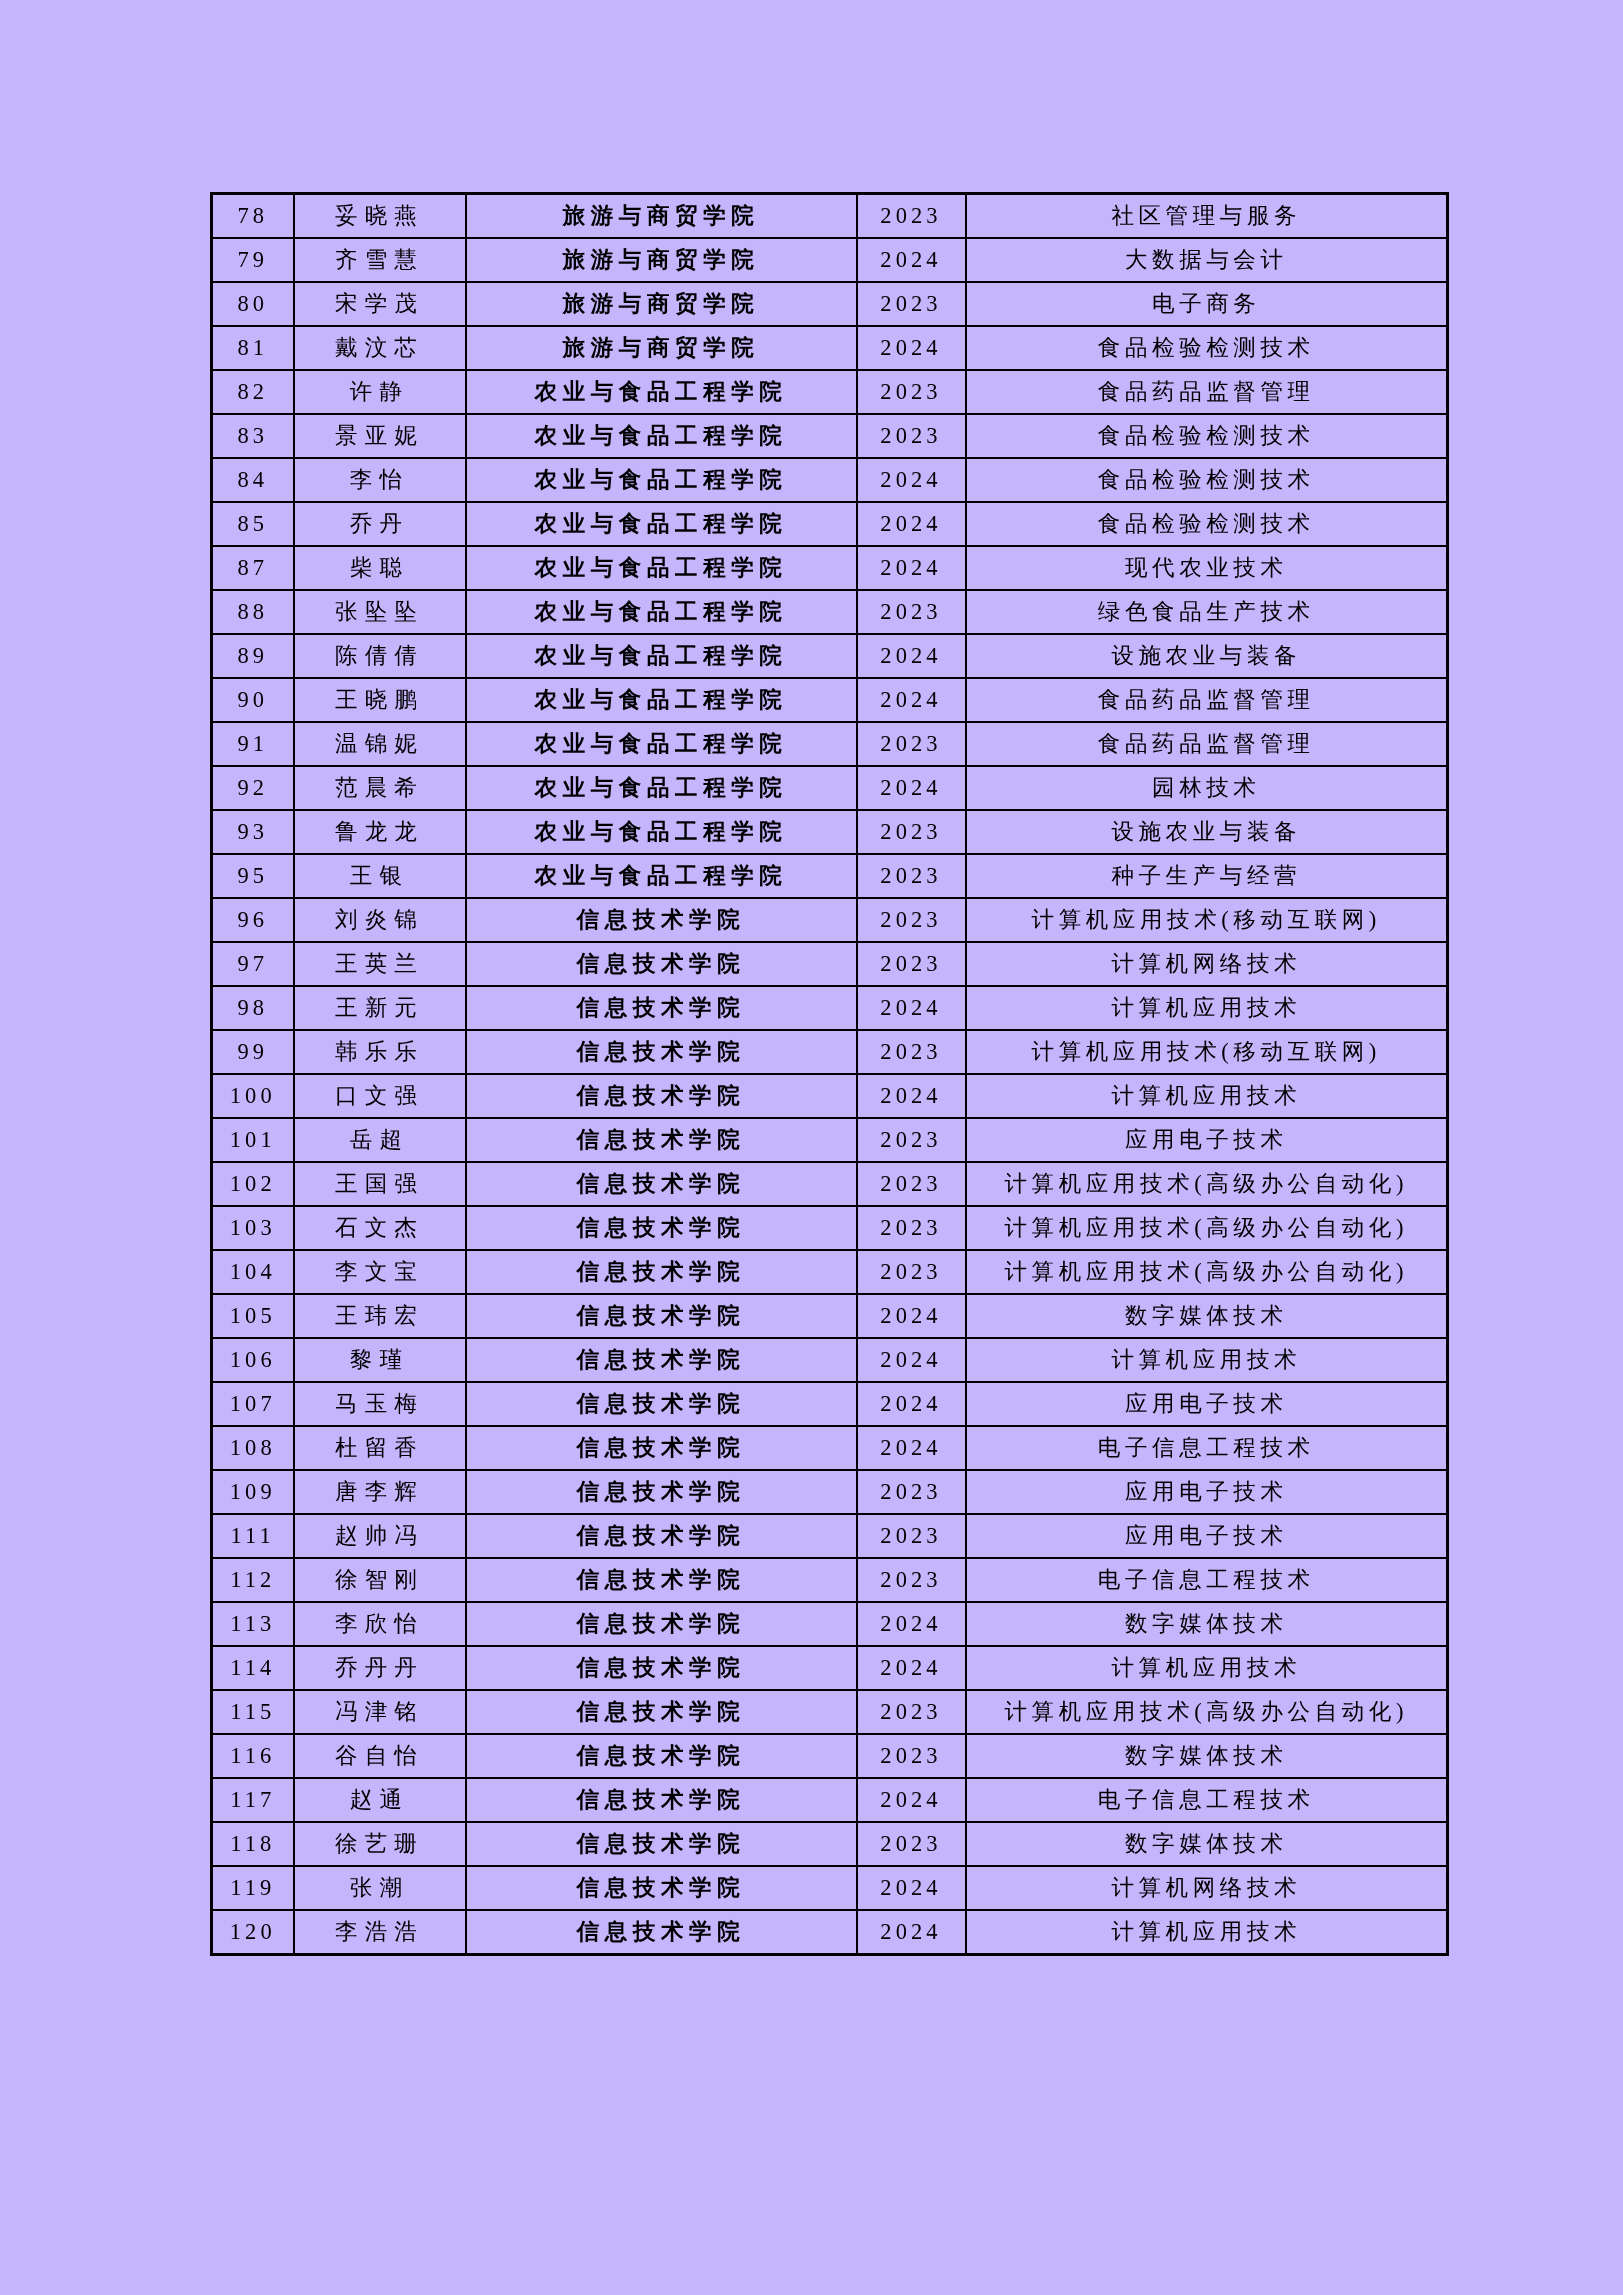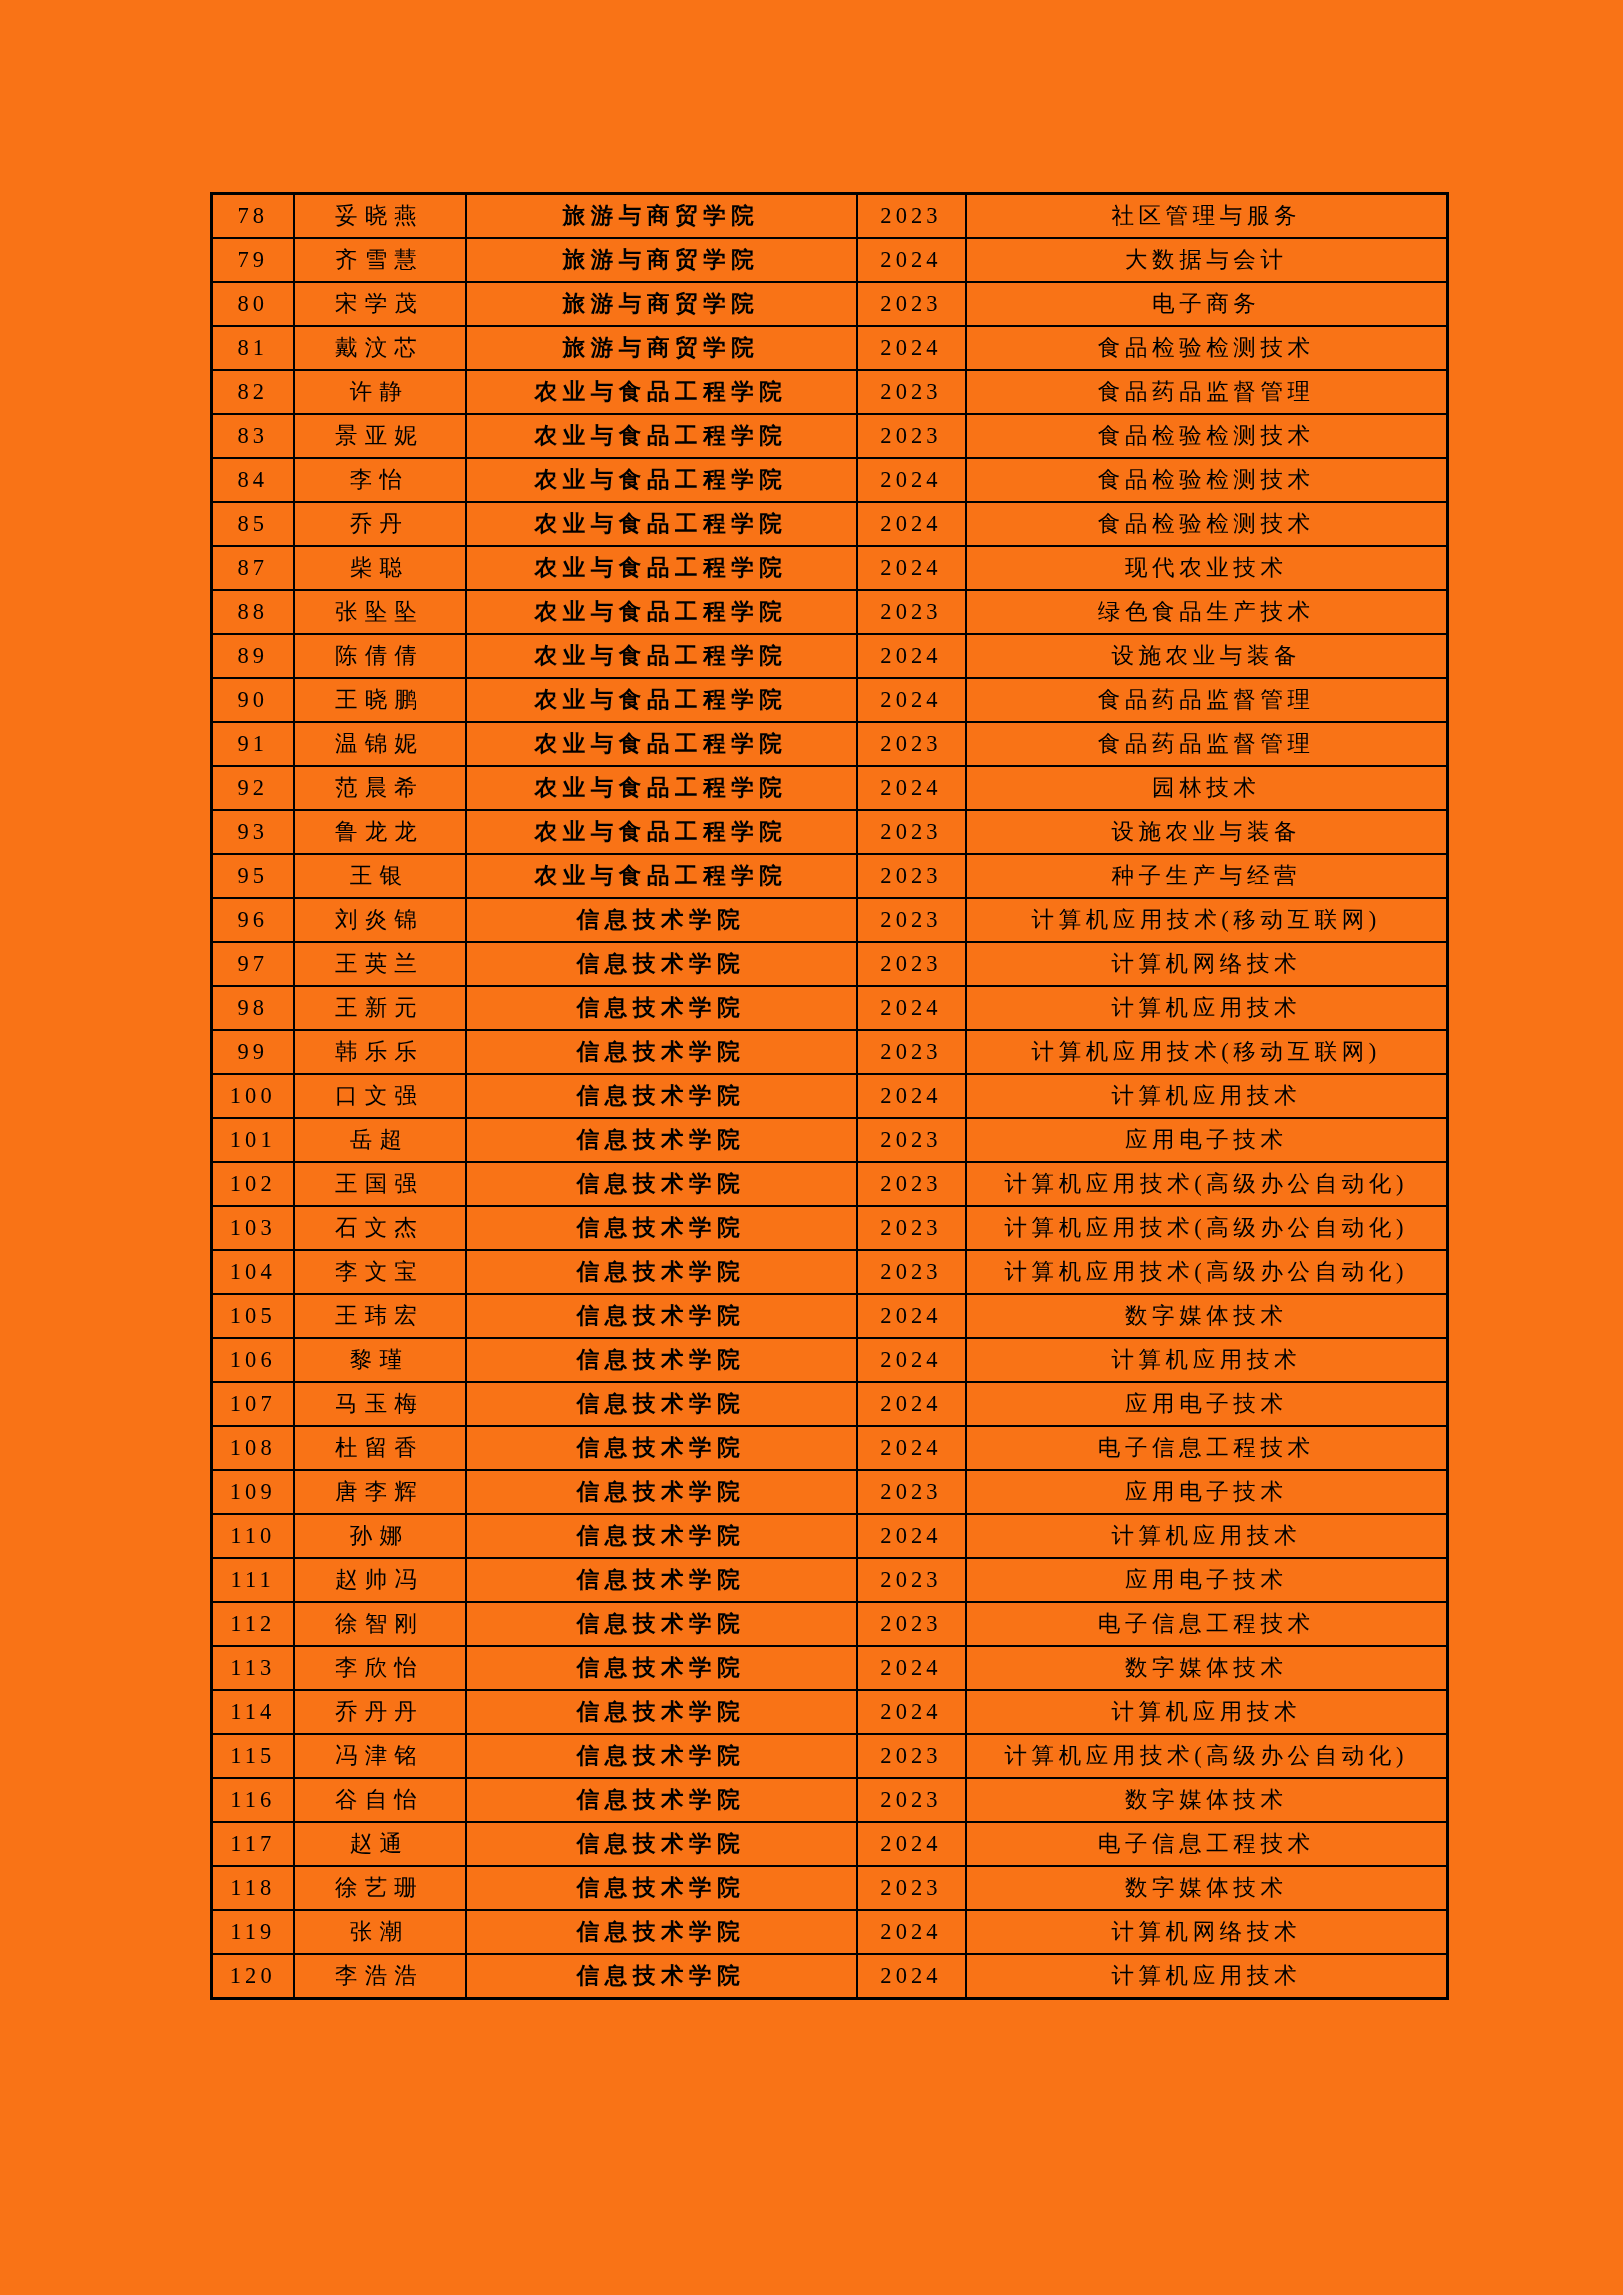--- a/index.html
+++ b/index.html
@@ -13,21 +13,21 @@
     position: relative;
     font-family: "Liberation Serif", "DejaVu Serif", serif;
     color: #000000;
   }
   .page {
     position: absolute;
     left: 0;
     top: 0;
     width: 1623px;
     height: 2295px;
-    background: #f97316;
+    background: #c4b5fd;
     overflow: hidden;
   }
   table.roster {
     position: absolute;
     left: 210px;
     top: 192px;
     width: 1235px;
     border-collapse: collapse;
     table-layout: fixed;
     border: 3.1px solid #000000;
@@ -268,27 +268,20 @@
           <td class="col-major">电子信息工程技术</td>
         </tr>
         <tr>
           <td class="col-no">109</td>
           <td class="col-name">唐李辉</td>
           <td class="col-college">信息技术学院</td>
           <td class="col-year">2023</td>
           <td class="col-major">应用电子技术</td>
         </tr>
         <tr>
-          <td class="col-no">110</td>
-          <td class="col-name">孙娜</td>
-          <td class="col-college">信息技术学院</td>
-          <td class="col-year">2024</td>
-          <td class="col-major">计算机应用技术</td>
-        </tr>
-        <tr>
           <td class="col-no">111</td>
           <td class="col-name">赵帅冯</td>
           <td class="col-college">信息技术学院</td>
           <td class="col-year">2023</td>
           <td class="col-major">应用电子技术</td>
         </tr>
         <tr>
           <td class="col-no">112</td>
           <td class="col-name">徐智刚</td>
           <td class="col-college">信息技术学院</td>

